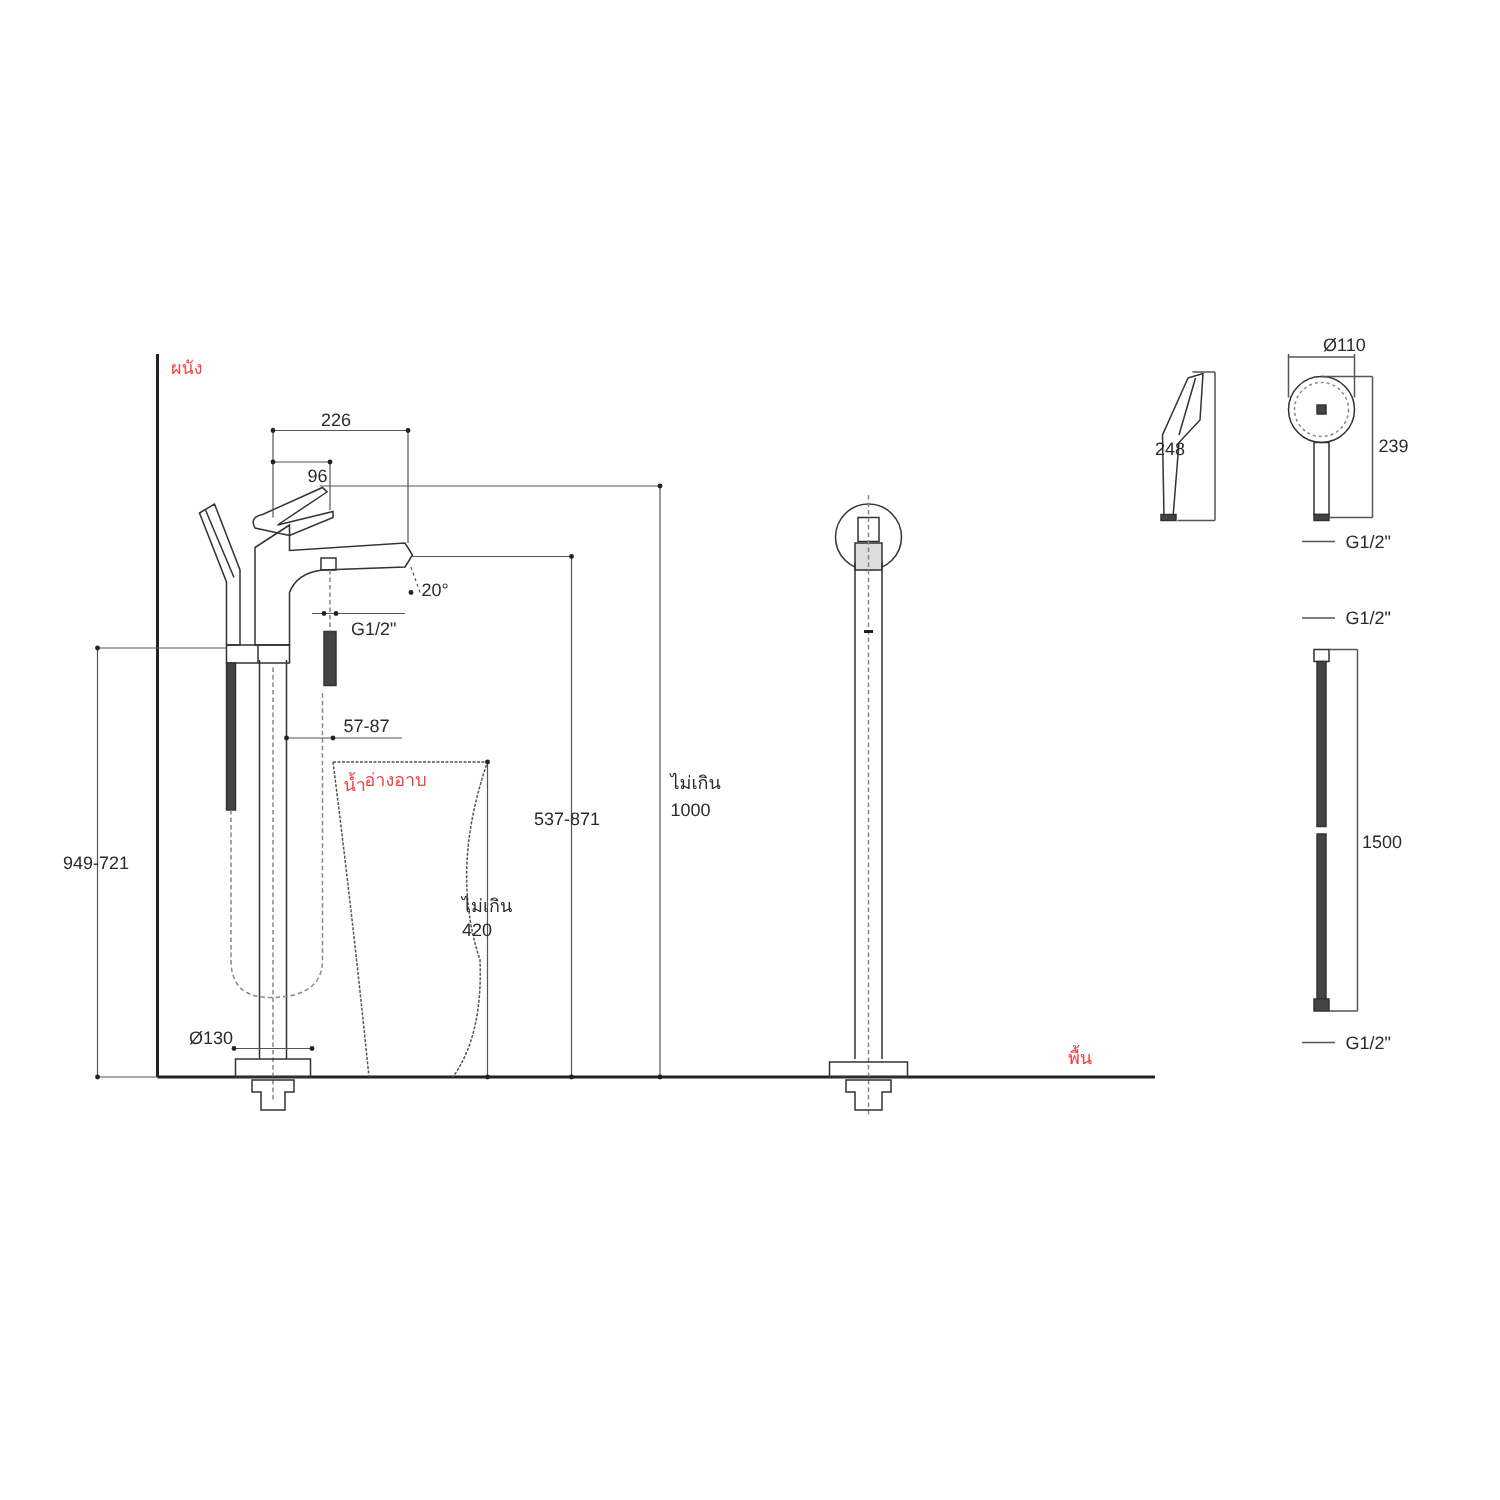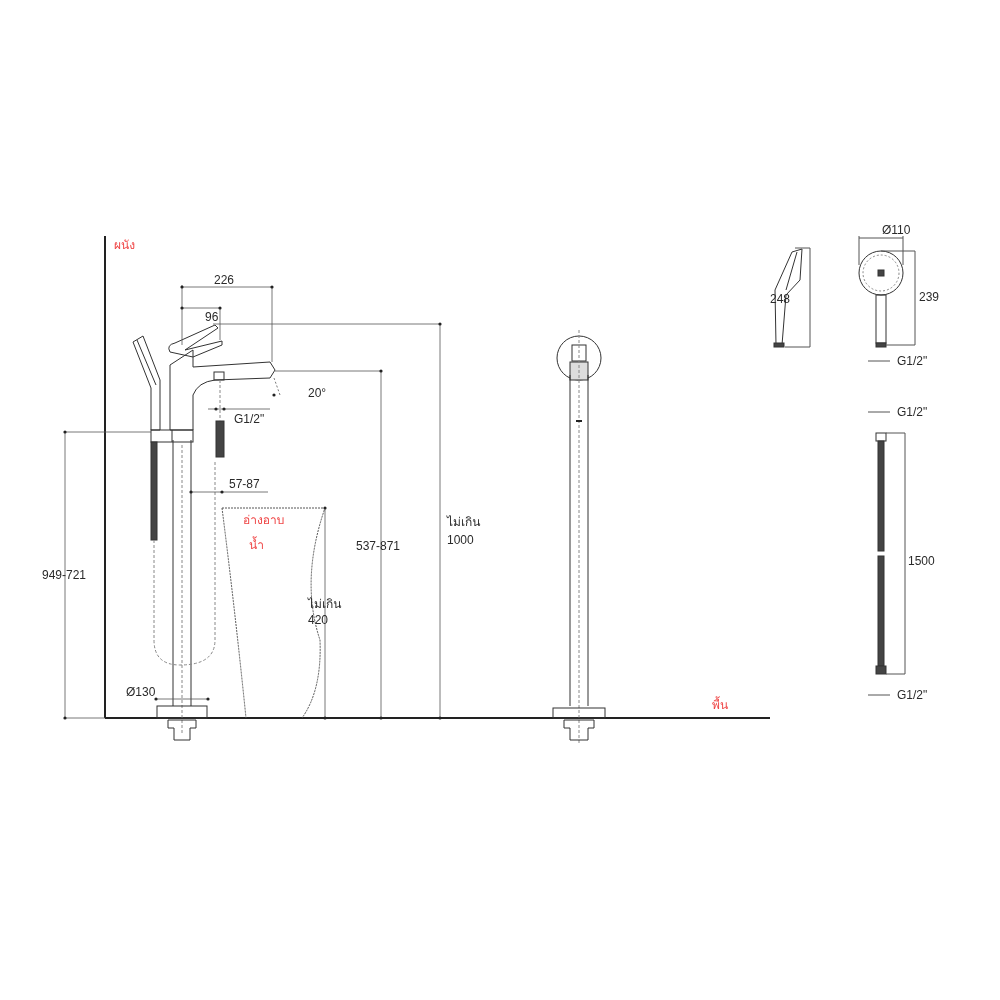--- a/index.html
+++ b/index.html
@@ -143,25 +143,25 @@
       <line x1="905" y1="433" x2="905" y2="674" stroke="#555"></line>
       <line x1="868" y1="412" x2="890" y2="412" stroke="#555"></line>
       <line x1="868" y1="695" x2="890" y2="695" stroke="#555"></line>
     </g>
   </g>
 </svg>
 
 <div class="lbl gray" style="left:114px;top:238px;">ผนัง</div>
 <div class="lbl gray" style="left:712px;top:698px;">พื้น</div>
 <div class="lbl gray" style="left:243px;top:513px;">อ่างอาบ</div>
-<div class="lbl gray" style="left:229px;top:538px;margin-left:20px;">น้ำ</div>
+<div class="lbl gray" style="left:229px;top:516px;">น้ำ</div>
 
 <div class="lbl" style="left:214px;top:273px;">226</div>
 <div class="lbl" style="left:205px;top:294px;margin-top:16px;">96</div>
-<div class="lbl" style="left:281px;top:386px;margin-left:27px;">20°</div>
+<div class="lbl" style="left:281px;top:386px;">20°</div>
 <div class="lbl" style="left:234px;top:412px;">G1/2"</div>
 <div class="lbl" style="left:229px;top:477px;">57-87</div>
 <div class="lbl" style="left:42px;top:568px;">949-721</div>
 <div class="lbl" style="left:126px;top:685px;">Ø130</div>
 <div class="lbl" style="left:308px;top:597px;">ไม่เกิน</div>
 <div class="lbl" style="left:308px;top:613px;">420</div>
 <div class="lbl" style="left:356px;top:539px;">537-871</div>
 <div class="lbl" style="left:447px;top:515px;">ไม่เกิน</div>
 <div class="lbl" style="left:447px;top:533px;">1000</div>
 

